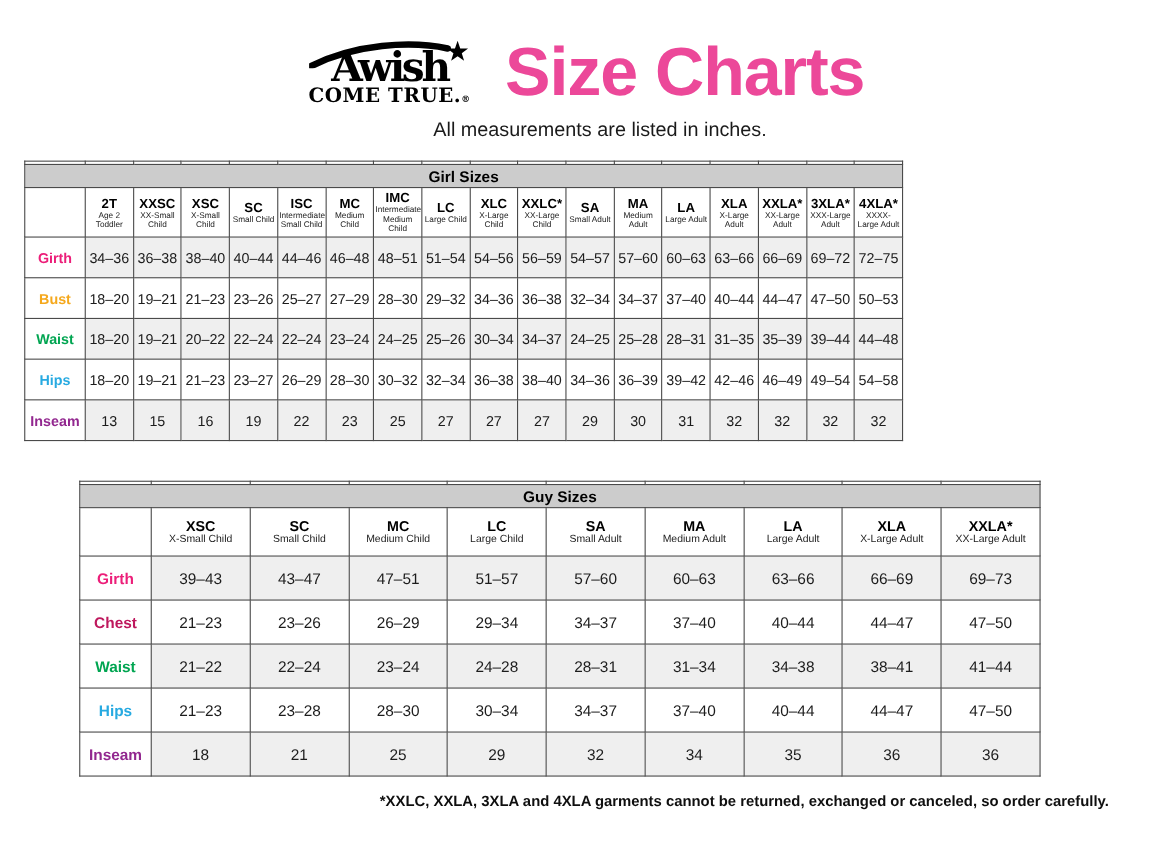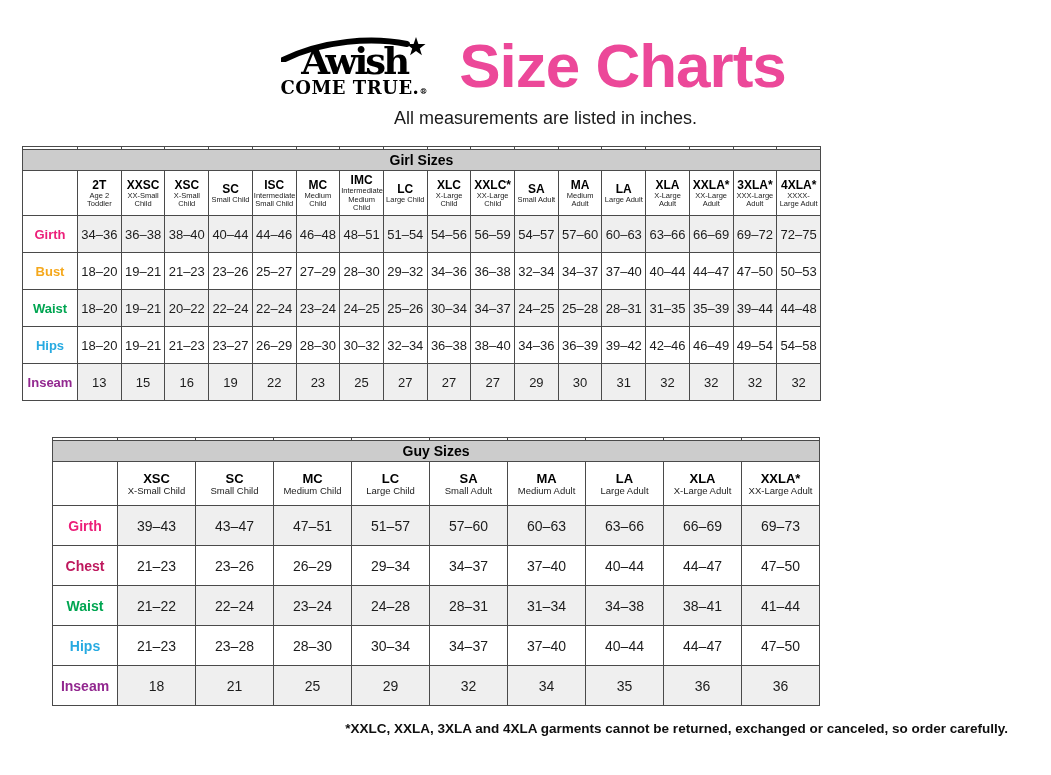--- a/index.html
+++ b/index.html
@@ -57,21 +57,21 @@
   
   .girl-table { width: 799px; margin: 17px 0 0 22px; }
   .girl-table td { border-color: #4f4f4f; }
   .girl-table tr.colheads td { height: 45px; }
   .girl-table tr.colheads .code { font-size: 12px; }
   .girl-table tr.colheads .desc { font-size: 7.5px; text-align: center; }
   .girl-table tr.datarow td { height: 37px; font-size: 13px; }
   .girl-table td.rowlabel { font-size: 13px; }
 
   
-  .guy-table { width: 768px; margin: 36px 0 0 52px; }
+  .guy-table { width: 874px; margin: 36px 0 0 72px; }
   .guy-table td { border-color: #222; }
   .guy-table tr.colheads td { height: 44px; }
   .guy-table tr.colheads .code { font-size: 13px; }
   .guy-table tr.colheads .desc { font-size: 9.5px; }
   .guy-table tr.datarow td { height: 40px; font-size: 14px; }
   .guy-table td.rowlabel { font-size: 14px; }
 
   
   .footnote {
     width: 956px; margin: 15px 0 0 52px;

